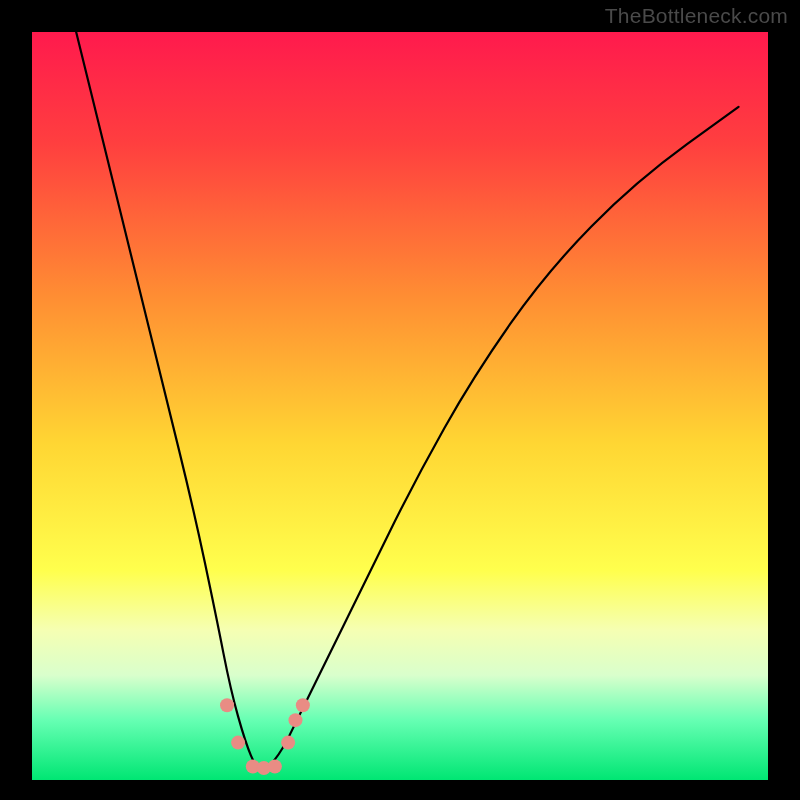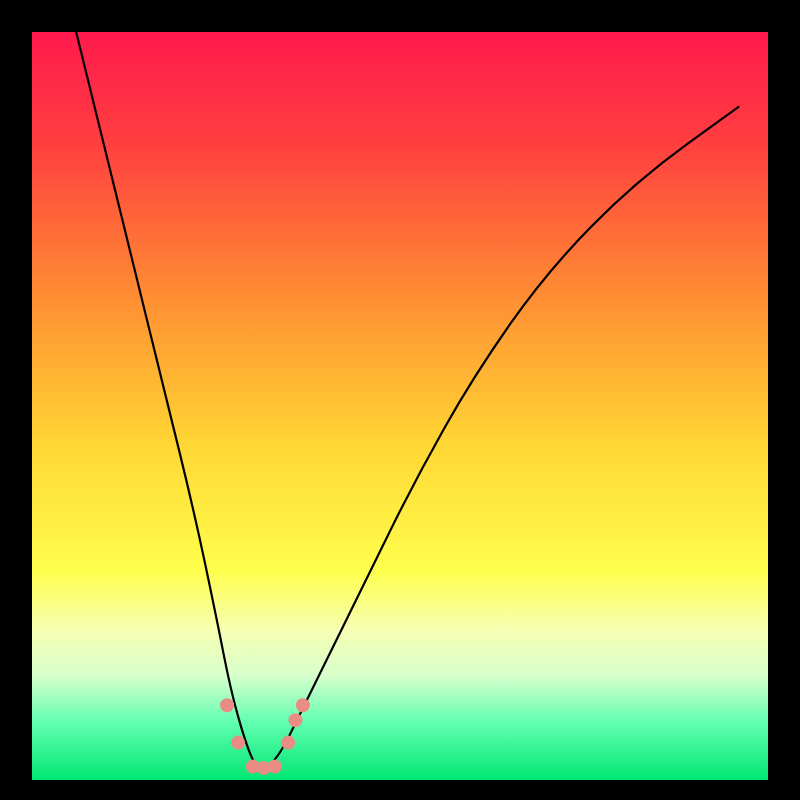--- a/index.html
+++ b/index.html
@@ -29,20 +29,21 @@
     z-index: 20;
   }
   svg {
     display: block;
   }
 </style>
 </head>
 <body>
 
 <div class="frame">
+  <div class="watermark">TheBottleneck.com</div>
   <svg id="chart-svg" width="800" height="800">
     <defs>
       <linearGradient id="bg-grad" x1="0" y1="0" x2="0" y2="1">
           <stop offset="0%" stop-color="#ff1a4d"></stop>
           <stop offset="15%" stop-color="#ff3f3f"></stop>
           <stop offset="35%" stop-color="#ff8c33"></stop>
           <stop offset="55.00000000000001%" stop-color="#ffd633"></stop>
           <stop offset="72%" stop-color="#ffff4d"></stop>
           <stop offset="80%" stop-color="#f5ffb3"></stop>
           <stop offset="86%" stop-color="#d9ffcc"></stop>

